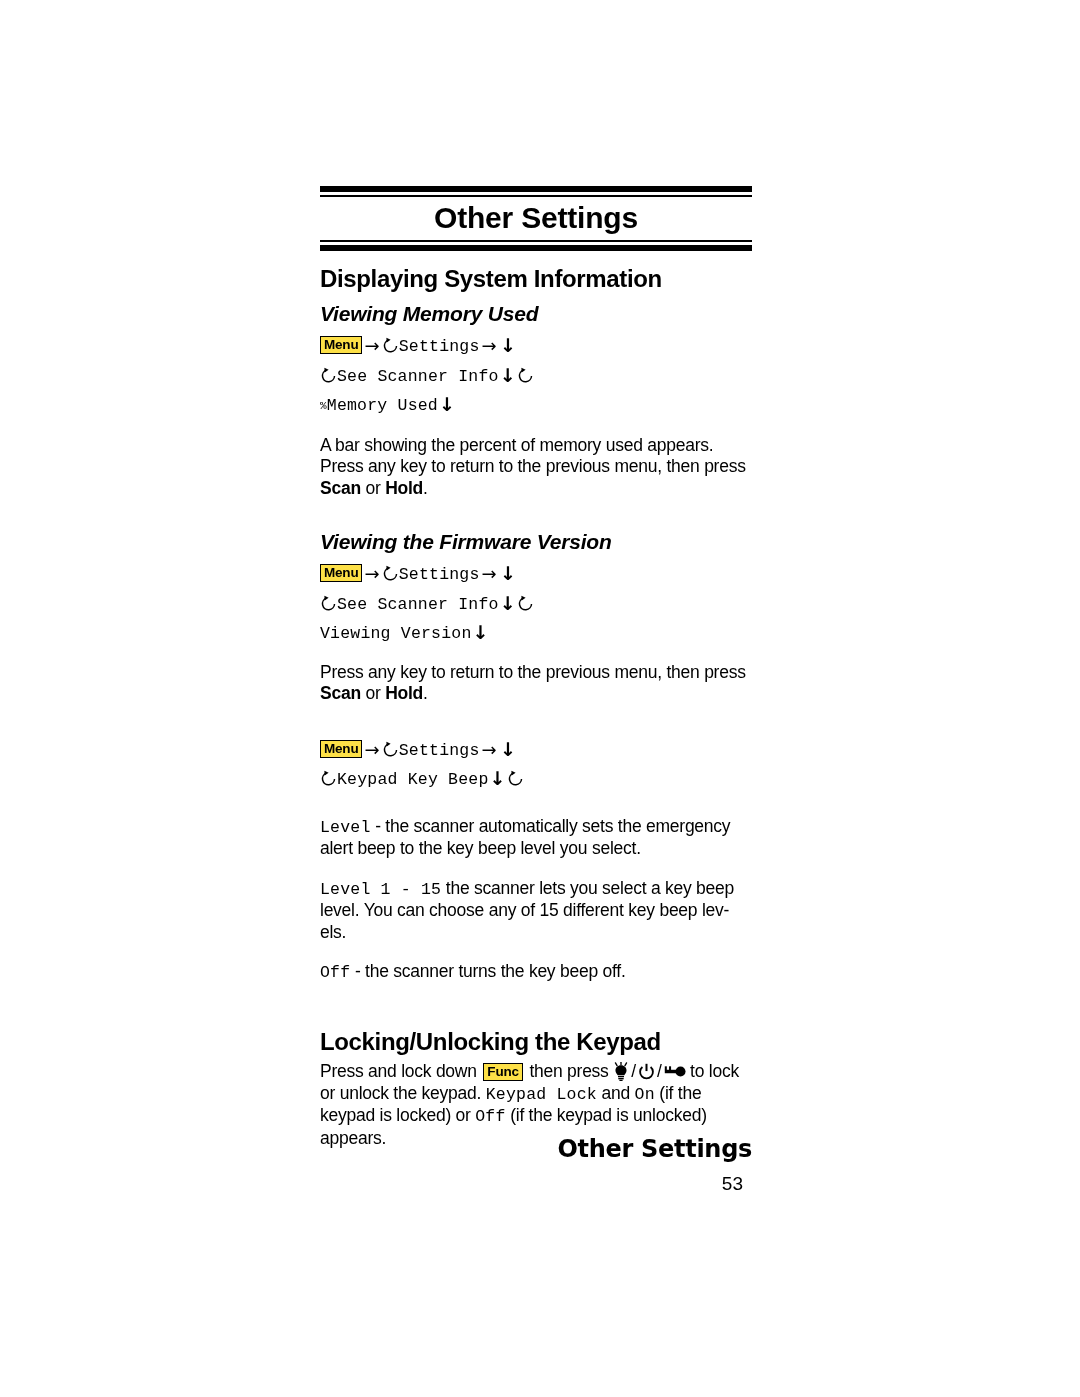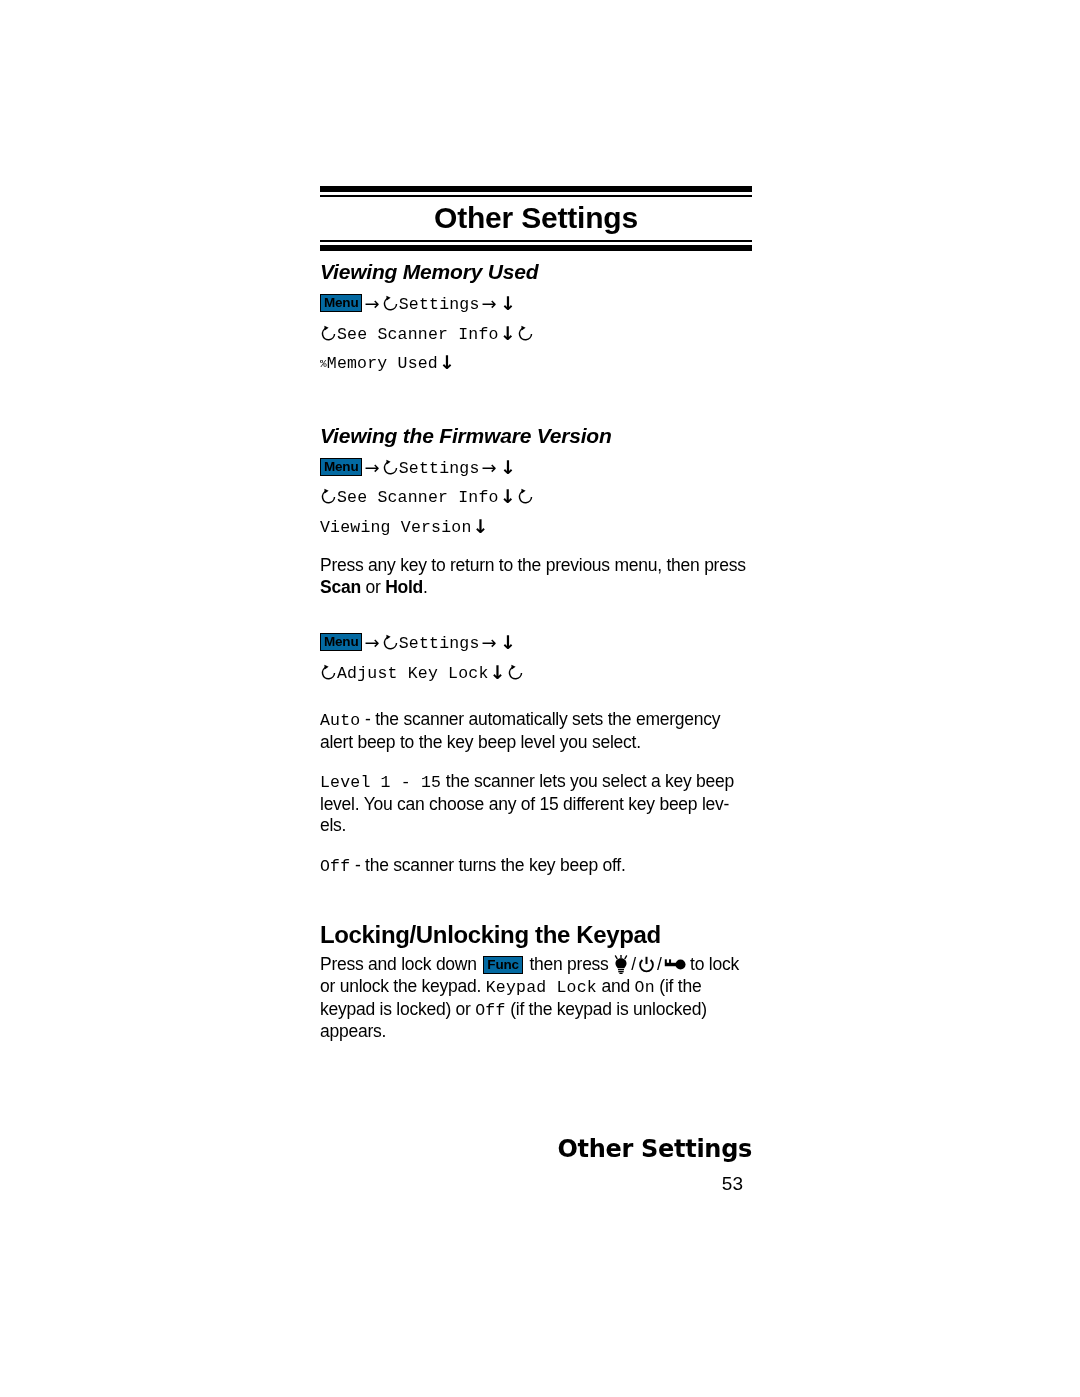--- a/index.html
+++ b/index.html
@@ -144,21 +144,21 @@
     display: inline-block;
     border: 1.5px solid #000;
     padding: 0px 3px 1px 3px;
     font-family: "Liberation Sans", sans-serif;
     font-weight: bold;
     font-size: 13.5px;
     line-height: 15px;
     letter-spacing: -0.2px;
     position: relative;
     top: -2px;
-    background: #0369a1;
+    background: #fde047;
   }
   .keycap.inline { top: -1px; margin: 1px 2px; }
 
   
   .glyph {
     display: inline-block;
     vertical-align: baseline;
     position: relative;
   }
   .glyph svg { display: block; }
@@ -204,20 +204,21 @@
     <div class="chapter-head">
       <div class="rule-thick"></div>
       <div class="rule-gap-a"></div>
       <div class="rule-thin"></div>
       <div class="chapter-title">Other Settings</div>
       <div class="rule-thin"></div>
       <div class="rule-gap-b"></div>
       <div class="rule-thick"></div>
     </div>
 
+    <h2 class="sec">Displaying System Information</h2>
 
     <h3 class="sub">Viewing Memory Used</h3>
 
     <div class="path">
       <span class="keycap">Menu</span><span class="arrow-r">→</span><span class="rot">
           <svg viewBox="0 0 24 24" width="17" height="17" aria-hidden="true">
             <path d="M20.5 12.6 A8.5 8.5 0 1 1 9.2 4.3" fill="none" stroke="#000" stroke-width="2.1" stroke-linecap="butt"></path>
             <path d="M6.2 0.9 L12.2 4.0 L6.6 7.6 Z" fill="#000"></path>
           </svg>
         </span><span>Settings</span><span class="arrow-r">→</span><span class="arrow-d">↓</span>
@@ -236,20 +237,25 @@
           </svg>
         </span>
     </div>
 
     <div class="path">
       <span class="pct">%</span><span>Memory Used</span><span class="arrow-d">↓</span>
     </div>
 
     <div class="spacer-sm"></div>
 
+    <p class="body">
+      <span>A bar showing the percent of memory used appears.</span>
+      <span>Press any key to return to the previous menu, then</span>
+      <span>press </span><b class="key">Scan</b><span> or </span><b class="key">Hold</b><span>.</span>
+    </p>
 
     <div class="spacer-md"></div>
 
     <h3 class="sub">Viewing the Firmware Version</h3>
 
     <div class="path">
       <span class="keycap">Menu</span><span class="arrow-r">→</span><span class="rot">
           <svg viewBox="0 0 24 24" width="17" height="17" aria-hidden="true">
             <path d="M20.5 12.6 A8.5 8.5 0 1 1 9.2 4.3" fill="none" stroke="#000" stroke-width="2.1"></path>
             <path d="M6.2 0.9 L12.2 4.0 L6.6 7.6 Z" fill="#000"></path>
@@ -293,31 +299,31 @@
           </svg>
         </span><span>Settings</span><span class="arrow-r">→</span><span class="arrow-d">↓</span>
     </div>
 
     <div class="path">
       <span class="rot">
           <svg viewBox="0 0 24 24" width="17" height="17" aria-hidden="true">
             <path d="M20.5 12.6 A8.5 8.5 0 1 1 9.2 4.3" fill="none" stroke="#000" stroke-width="2.1"></path>
             <path d="M6.2 0.9 L12.2 4.0 L6.6 7.6 Z" fill="#000"></path>
           </svg>
-        </span><span>Adjust Key Lock</span><span class="arrow-d">↓</span><span class="rot">
+        </span><span>Keypad Key Beep</span><span class="arrow-d">↓</span><span class="rot">
           <svg viewBox="0 0 24 24" width="17" height="17" aria-hidden="true">
             <path d="M20.5 12.6 A8.5 8.5 0 1 1 9.2 4.3" fill="none" stroke="#000" stroke-width="2.1"></path>
             <path d="M6.2 0.9 L12.2 4.0 L6.6 7.6 Z" fill="#000"></path>
           </svg>
         </span>
     </div>
 
     <div class="spacer-md"></div>
 
-    <p class="body"><span class="mono">Auto</span><span> - the scanner automatically sets the emergency alert beep to the key beep level you select.</span></p>
+    <p class="body"><span class="mono">Level</span><span> - the scanner automatically sets the emergency alert beep to the key beep level you select.</span></p>
 
     <p class="body"><span class="mono">Level 1 - 15</span><span> the scanner lets you select a key beep level. You can choose any of 15 different key beep lev-els.</span></p>
 
     <p class="body"><span class="mono">Off</span><span> - the scanner turns the key beep off.</span></p>
 
     <div class="spacer-lg"></div>
 
     <h2 class="sec">Locking/Unlocking the Keypad</h2>
 
     <p class="body"><span>Press and lock down </span><span class="keycap inline">Func</span><span> then press </span><span class="glyph g-bulb"><svg viewBox="0 0 20 24" width="16" height="19" aria-hidden="true">

